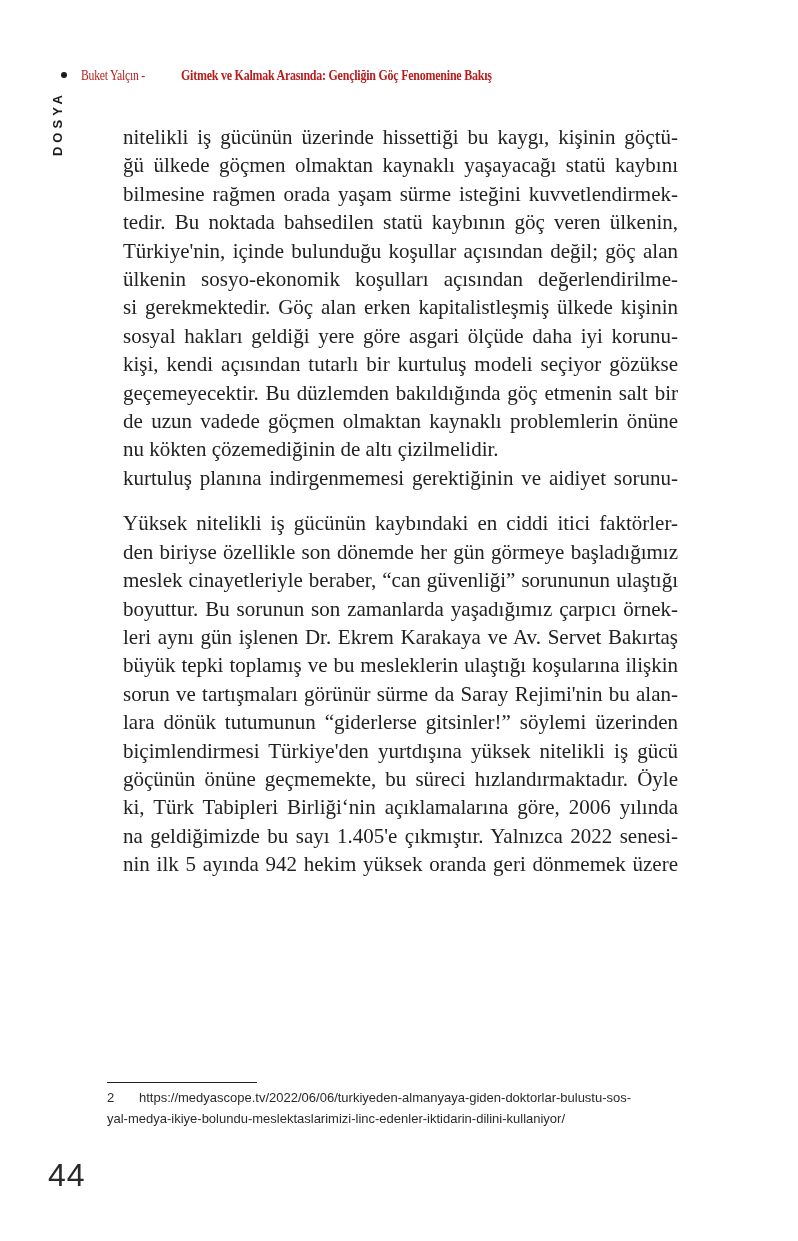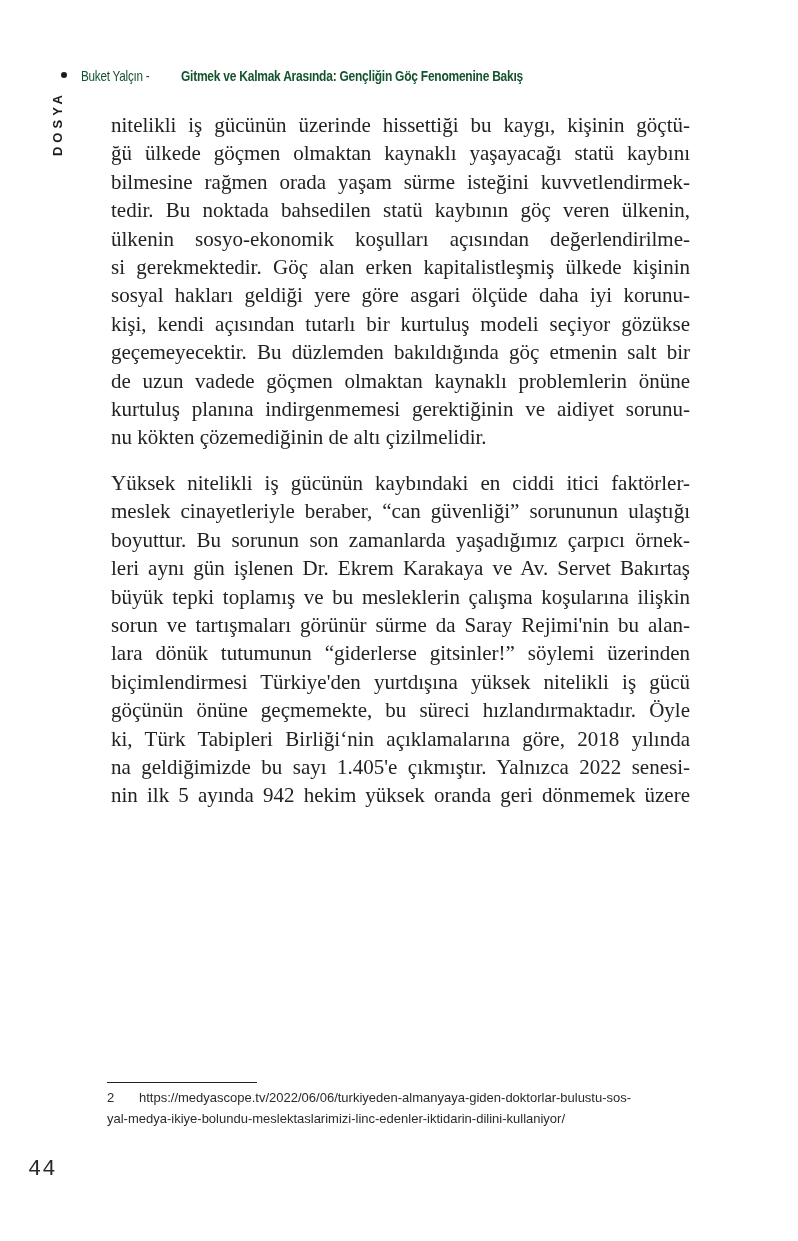--- a/index.html
+++ b/index.html
@@ -15,23 +15,23 @@
       color: #1f1f1f;
     }
     .running-header {
       position: absolute;
       left: 58px;
       top: 64px;
       height: 22px;
       display: flex;
       align-items: center;
       white-space: nowrap;
-      font-family: Liberation Sans, sans-serif;
+      font-family: Liberation Serif, serif;
       font-size: 15px;
-      color: #14532d;
+      color: #b91c1c;
       letter-spacing: -0.3px;
     }
     .running-header .bullet {
       display: inline-block;
       width: 6px;
       height: 6px;
       border-radius: 50%;
       background: #1a1a1a;
       margin-right: 14px;
       margin-left: 3px;
@@ -75,21 +75,21 @@
       top: 107px;
       width: 587px;
       font-family: "Liberation Serif", serif;
       font-size: 21px;
       line-height: 28.4px;
       color: #222222;
       text-align: justify;
       hyphens: manual;
     }
     .body-text p {
-      margin: 4px;
+      margin: 16px;
     }
     .body-text p + p {
       margin-top: 17px;
     }
     .body-text .line {
       display: block;
       text-align: justify;
       text-align-last: justify;
       white-space: nowrap;
     }
@@ -122,24 +122,24 @@
     .footnote .line {
       display: block;
       white-space: nowrap;
     }
     .footnote .fn-num {
       display: inline-block;
       width: 32px;
     }
     .page-number {
       position: absolute;
-      left: 28px;
+      left: 48px;
       top: 1157px;
-      font-family: Liberation Mono, monospace;
-      font-size: 22px;
+      font-family: Liberation Sans, sans-serif;
+      font-size: 32px;
       color: #2a2a2a;
       letter-spacing: 1px;
     }
   </style>
 </head>
 <body>
 
 <div class="running-header">
   <span class="bullet"></span>
   <span class="author">Buket Yalçın -</span>
@@ -149,40 +149,42 @@
 <div class="section-label">
   <span>DOSYA</span>
 </div>
 
 <div class="body-text">
   <p>
     <span class="line">nitelikli iş gücünün üzerinde hissettiği bu kaygı, kişinin göçtü-</span>
     <span class="line">ğü ülkede göçmen olmaktan kaynaklı yaşayacağı statü kaybını</span>
     <span class="line">bilmesine rağmen orada yaşam sürme isteğini kuvvetlendirmek-</span>
     <span class="line">tedir. Bu noktada bahsedilen statü kaybının göç veren ülkenin,</span>
+    <span class="line">Türkiye'nin, içinde bulunduğu koşullar açısından değil; göç alan</span>
     <span class="line">ülkenin sosyo-ekonomik koşulları açısından değerlendirilme-</span>
     <span class="line">si gerekmektedir. Göç alan erken kapitalistleşmiş ülkede kişinin</span>
     <span class="line">sosyal hakları geldiği yere göre asgari ölçüde daha iyi korunu-</span>
     <span class="line">kişi, kendi açısından tutarlı bir kurtuluş modeli seçiyor gözükse</span>
     <span class="line">geçemeyecektir. Bu düzlemden bakıldığında göç etmenin salt bir</span>
     <span class="line">de uzun vadede göçmen olmaktan kaynaklı problemlerin önüne</span>
+    <span class="line last">nu kökten çözemediğinin de altı çizilmelidir.</span>
     <span class="line">kurtuluş planına indirgenmemesi gerektiğinin ve aidiyet sorunu-</span>
-    <span class="line last">nu kökten çözemediğinin de altı çizilmelidir.</span>
   </p>
   <p>
     <span class="line">Yüksek nitelikli iş gücünün kaybındaki en ciddi itici faktörler-</span>
+    <span class="line">den biriyse özellikle son dönemde her gün görmeye başladığımız</span>
     <span class="line">meslek cinayetleriyle beraber, “can güvenliği” sorununun ulaştığı</span>
     <span class="line">boyuttur. Bu sorunun son zamanlarda yaşadığımız çarpıcı örnek-</span>
     <span class="line">leri aynı gün işlenen Dr. Ekrem Karakaya ve Av. Servet Bakırtaş</span>
-    <span class="line">büyük tepki toplamış ve bu mesleklerin çalışma koşularına ilişkin</span>
+    <span class="line">büyük tepki toplamış ve bu mesleklerin ulaştığı koşularına ilişkin</span>
     <span class="line">sorun ve tartışmaları görünür sürme da Saray Rejimi'nin bu alan-</span>
     <span class="line">lara dönük tutumunun “giderlerse gitsinler!” söylemi üzerinden</span>
     <span class="line">biçimlendirmesi Türkiye'den yurtdışına yüksek nitelikli iş gücü</span>
     <span class="line">göçünün önüne geçmemekte, bu süreci hızlandırmaktadır. Öyle</span>
-    <span class="line">ki, Türk Tabipleri Birliği‘nin açıklamalarına göre, 2018 yılında</span>
+    <span class="line">ki, Türk Tabipleri Birliği‘nin açıklamalarına göre, 2006 yılında</span>
     <span class="line">na geldiğimizde bu sayı 1.405'e çıkmıştır. Yalnızca 2022 senesi-</span>
     <span class="line">nin ilk 5 ayında 942 hekim yüksek oranda geri dönmemek üzere</span>
   </p>
 </div>
 
 <div class="footnote-rule"></div>
 
 <div class="footnote">
   <span class="line"><span class="fn-num">2</span><span>https://medyascope.tv/2022/06/06/turkiyeden-almanyaya-giden-doktorlar-bulustu-sos-</span></span>
   <span class="line">yal-medya-ikiye-bolundu-meslektaslarimizi-linc-edenler-iktidarin-dilini-kullaniyor/</span>

